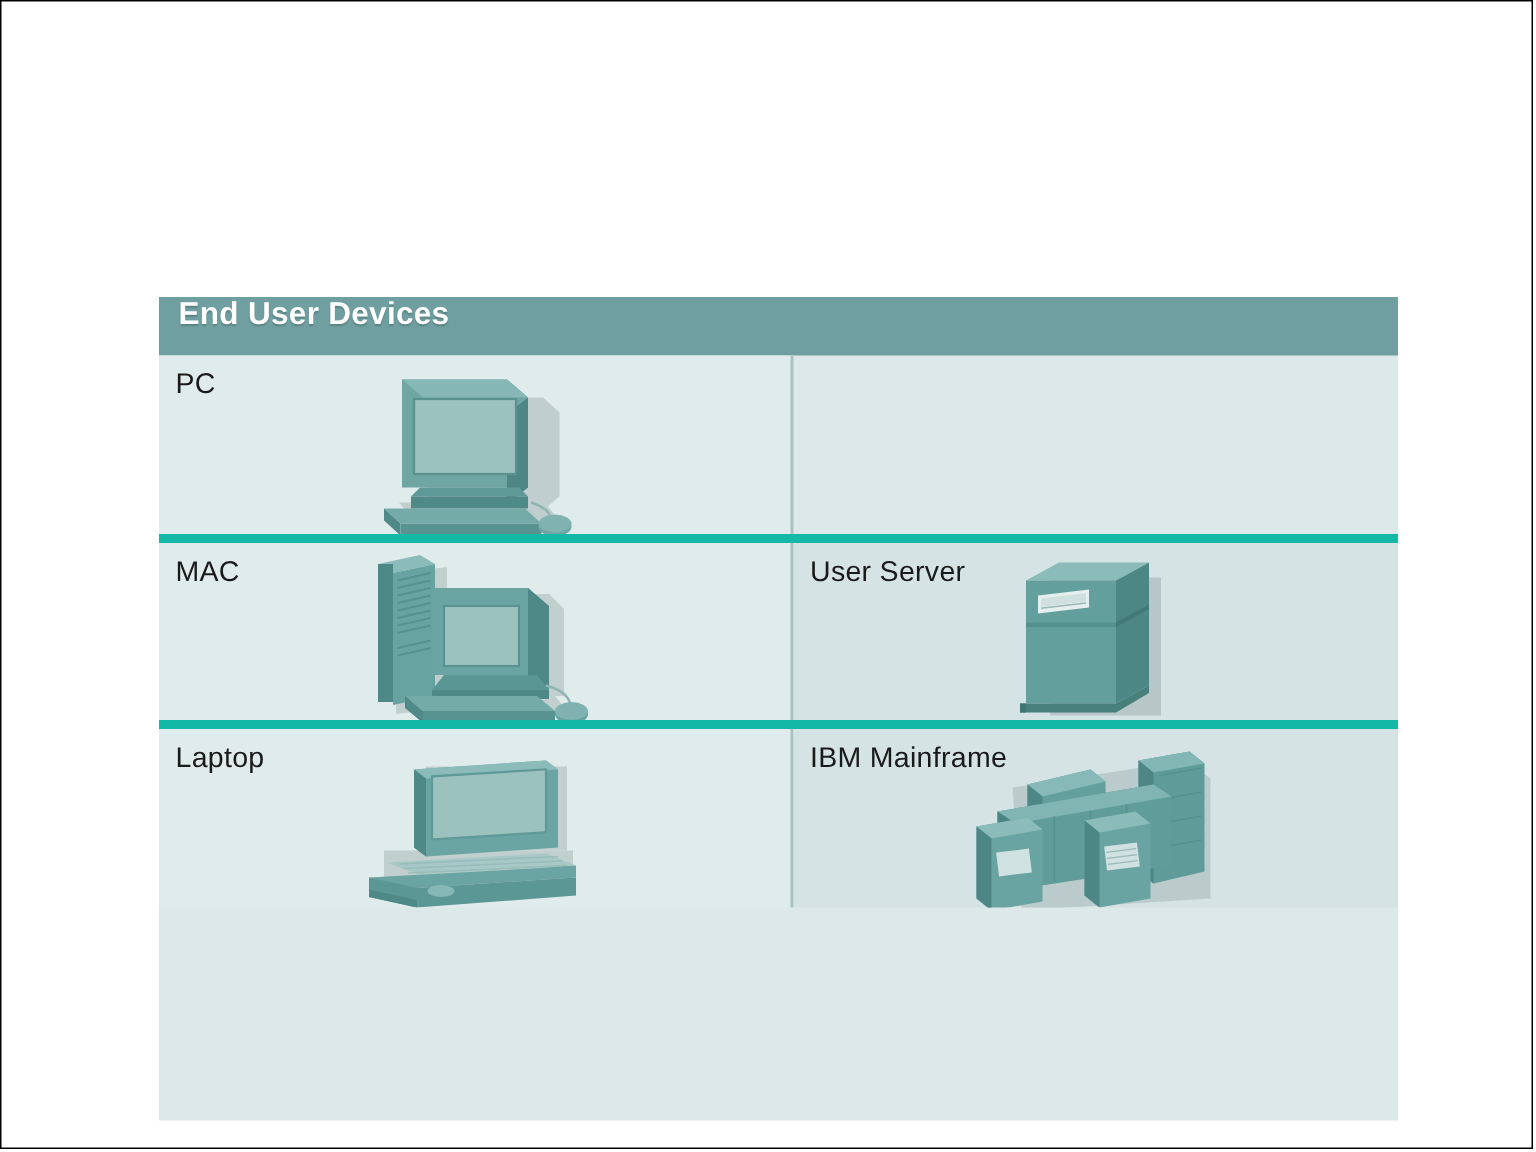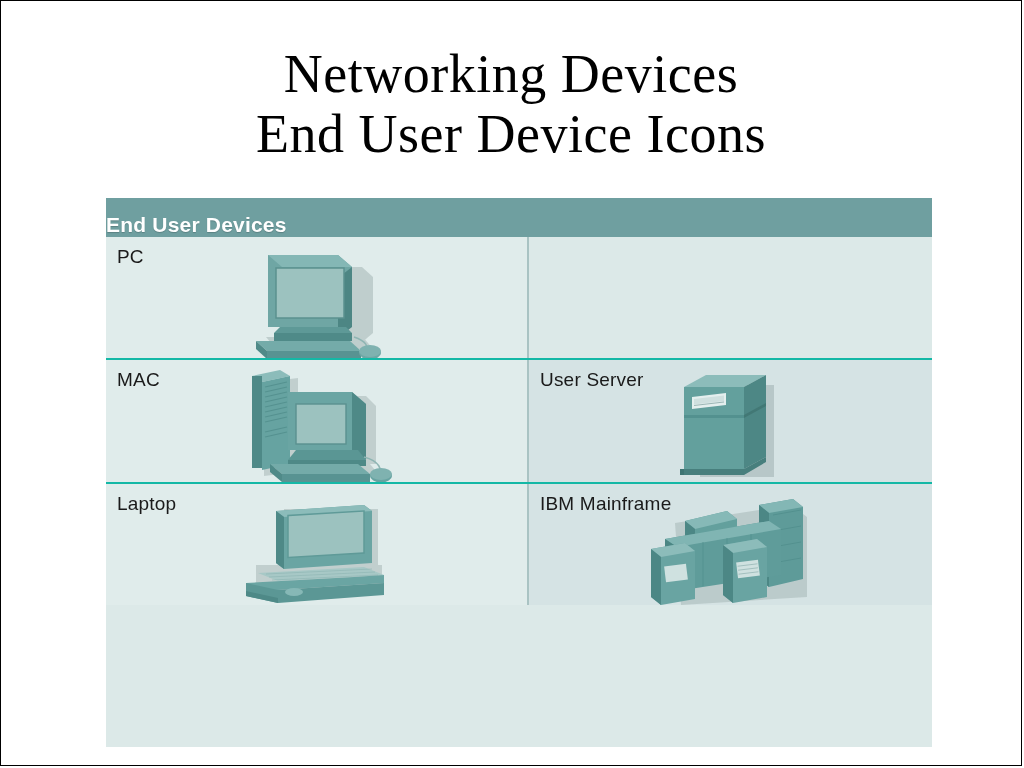--- a/index.html
+++ b/index.html
@@ -50,41 +50,42 @@
     width: 826px;
     height: 549px;
     box-sizing: border-box;
     background: #dce9e8;
   }
 
   .table-header {
     height: 39px;
     background: #6f9fa0;
     display: flex;
-    align-items: flex-end;
+    align-items: flex-start;
+    padding-left: 13px;
     box-sizing: border-box;
   }
   .table-header-text {
     color: #ffffff;
     font-size: 21px;
     font-weight: bold;
     letter-spacing: 0.2px;
     text-shadow: 0 1px 1px rgba(0,0,0,0.18);
   }
 
   .table-body {
     height: 368px;
     display: flex;
     flex-direction: column;
   }
 
   .table-row {
     flex: 1 1 0;
     display: flex;
-    border-top: 2px solid #14b8a6;
+    border-top: 6px solid #14b8a6;
     box-sizing: border-box;
   }
   .table-row:first-child { border-top: none; }
 
   .cell {
     position: relative;
     box-sizing: border-box;
     overflow: hidden;
   }
   .cell-left {
@@ -119,24 +120,20 @@
   }
 
   
   .dev-svg { display: block; }
 </style>
 </head>
 <body>
 
 <div class="slide">
 
-  <div class="title-block">
-    <div class="title-line">Networking Devices</div>
-    <div class="title-line">End User Device Icons</div>
-  </div>
 
   <div class="device-table">
 
     <div class="table-header">
       <span class="table-header-text">End User Devices</span>
     </div>
 
     <div class="table-body">
 
       <div class="table-row">

